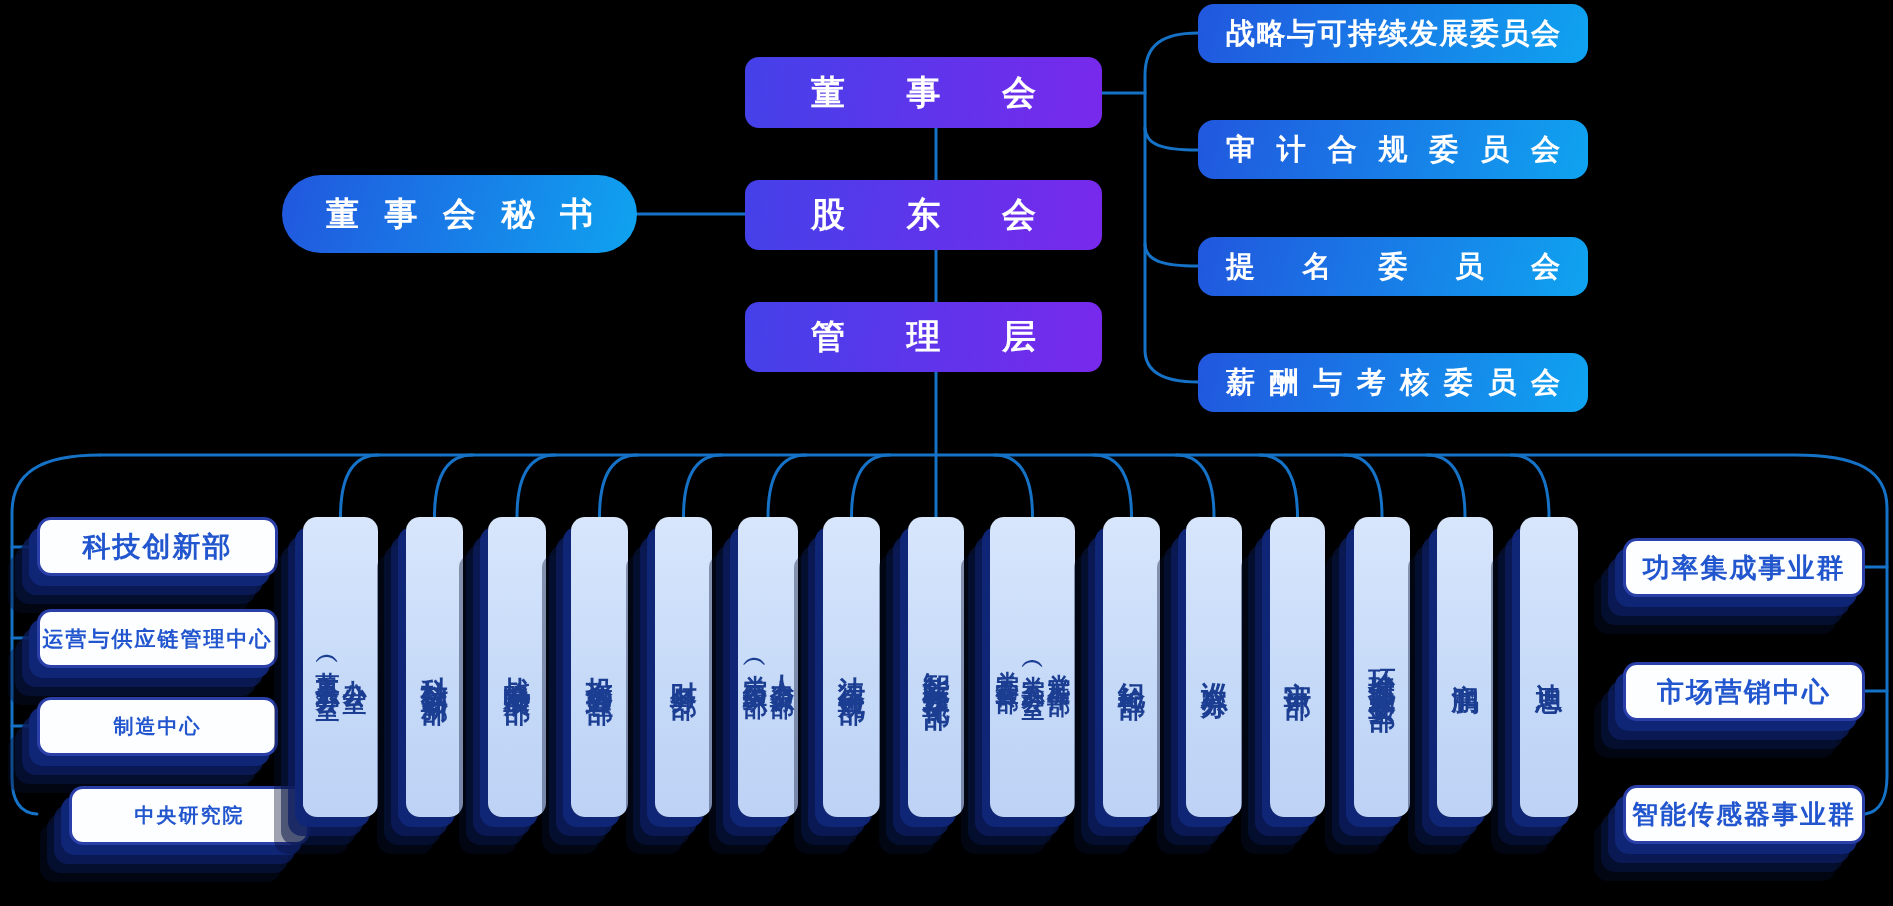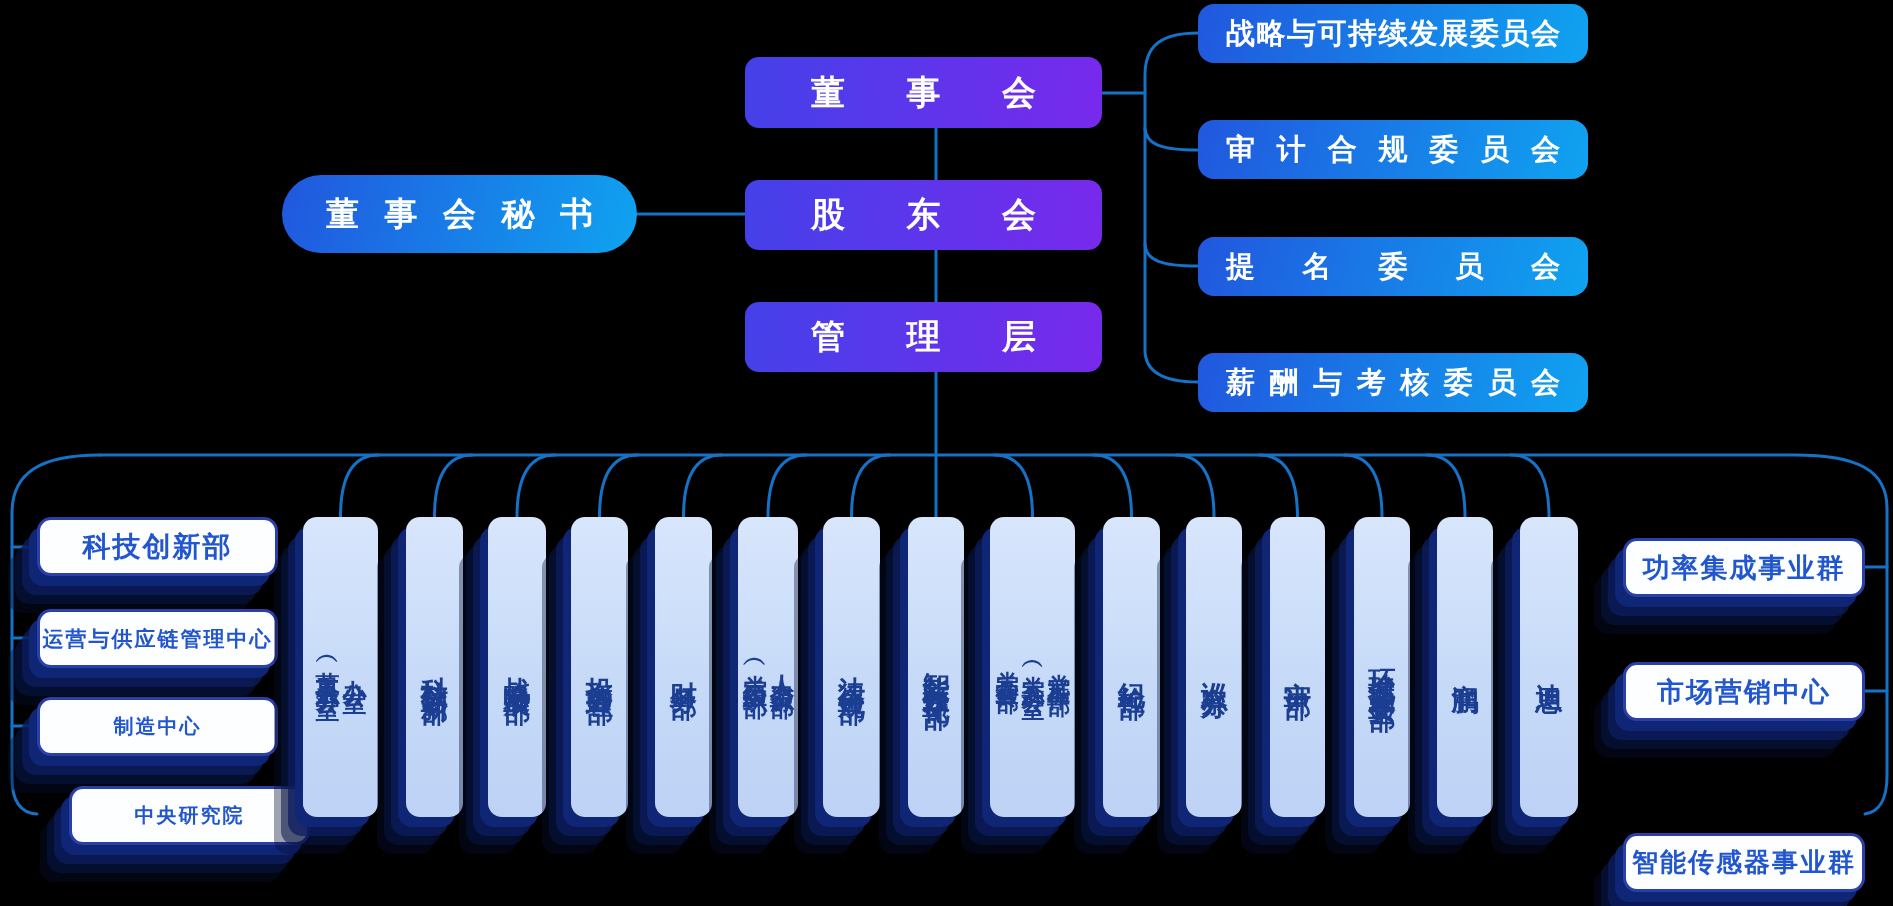--- a/index.html
+++ b/index.html
@@ -263,17 +263,17 @@
         </div>
       </div>
     </div>
   <div id="business-groups">
       <div class="hbox stack-shadow" style="left: 1623px; top: 538px; width: 242px; height: 59px; font-size: 27px;">
         <span>功率集成事业群</span>
       </div>
       <div class="hbox stack-shadow" style="left: 1623px; top: 662px; width: 242px; height: 59px; font-size: 27px;">
         <span>市场营销中心</span>
       </div>
-      <div class="hbox stack-shadow" style="left: 1623px; top: 785px; width: 242px; height: 59px; font-size: 26px; margin-top: 48px;">
+      <div class="hbox stack-shadow" style="left: 1623px; top: 785px; width: 242px; height: 59px; font-size: 26px;">
         <span>智能传感器事业群</span>
       </div>
     </div>
 </div>
 
 </body></html>

